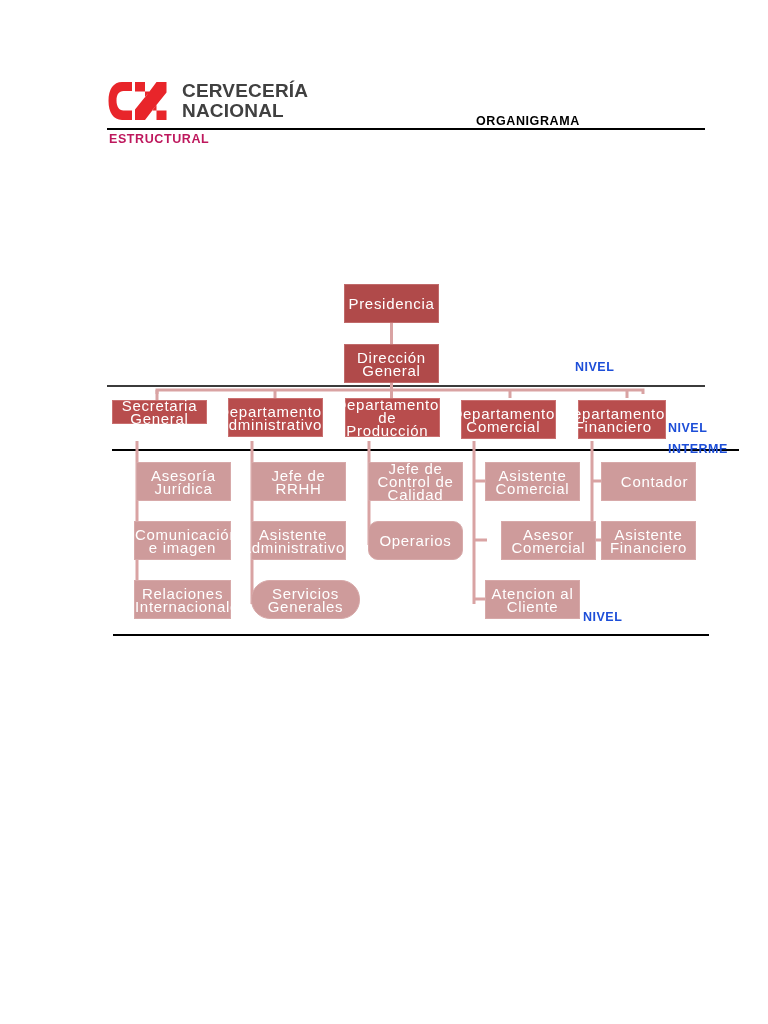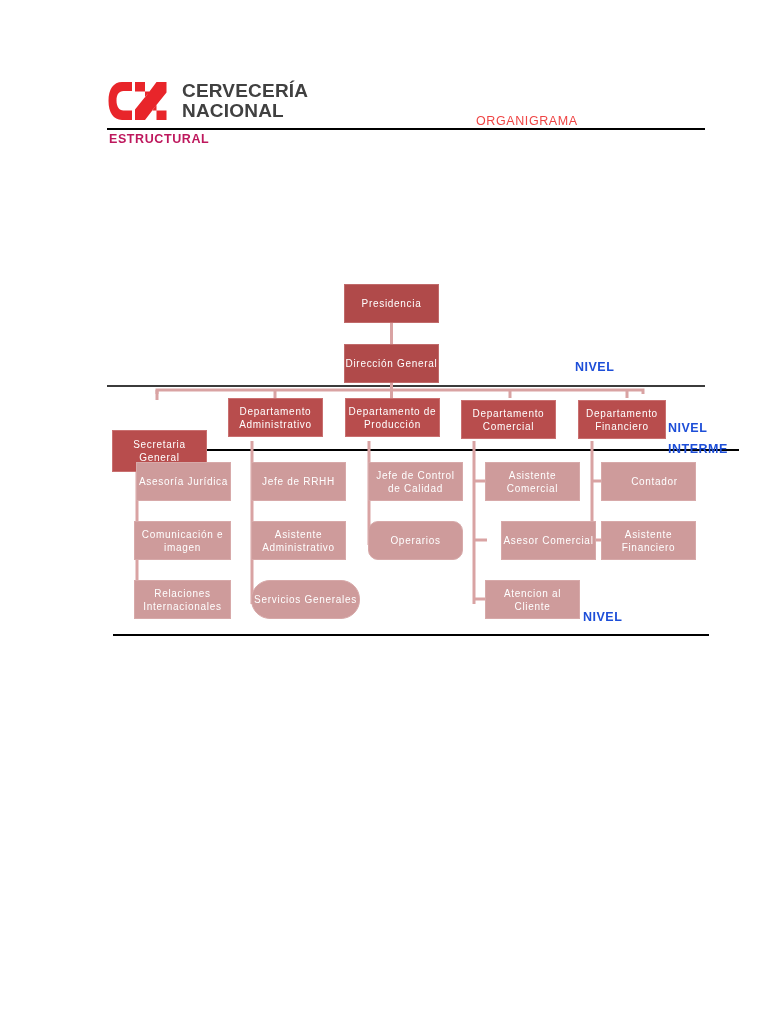--- a/index.html
+++ b/index.html
@@ -28,22 +28,22 @@
     font-weight: bold;
     font-size: 19px;
     line-height: 20px;
     letter-spacing: 0.2px;
     color: #404040;
     white-space: pre;
   }
 
   #title-organigrama {
     position: absolute; left: 476px; top: 114px;
-    font-size: 12.5px; font-weight: normal; letter-spacing: 0.6px;
-    color: #ef4444; white-space: nowrap;
+    font-size: 12.5px; font-weight: bold; letter-spacing: 0.6px;
+    color: #000000; white-space: nowrap;
   }
   #title-estructural {
     position: absolute; left: 109px; top: 132px;
     font-size: 12.5px; font-weight: bold; letter-spacing: 0.6px;
     color: #be185d; white-space: nowrap;
   }
 
   .rule-black { position: absolute; background: #000000; }
   #rule-header { left: 107px; top: 128px; width: 598px; height: 2px; }
   #rule-mid    { left: 107px; top: 385px; width: 598px; height: 2px; background:#3b3b3b; }
@@ -63,27 +63,27 @@
   
   #chart { position: absolute; left: 0; top: 0; width: 768px; height: 1024px; }
 
   #connectors { position: absolute; left: 0; top: 0; width: 768px; height: 1024px; }
 
   .node {
     position: absolute;
     box-sizing: border-box;
     display: flex;
     align-items: center;
-    justify-content: flex-start;
+    justify-content: flex-end;
     text-align: center;
     color: #ffffff;
     font-family: "Liberation Sans", sans-serif;
     letter-spacing: 0.7px;
     line-height: 13px;
-    font-size: 10px;
+    font-size: 15px;
   }
   .node span { display: block; width: 100%; }
 
   .node.top   { background: #b04a4a; border: 1px solid #c06a6a; }
   .node.mid   { background: #b84d4d; border: 1px solid #c97070; }
   .node.leaf  { background: #ce9b9b; border: 1px solid #d7a9a9; }
 
   
   .node.clip { overflow: visible; }
   .node.clip > span { width: 104px; }
@@ -155,21 +155,21 @@
   </svg>
 
   <div class="node top" style="left:344px; top:284px; width:95px; height:39px;">
     <span>Presidencia</span>
   </div>
 
   <div class="node top" style="left:344px; top:344px; width:95px; height:39px;">
     <span>Dirección General</span>
   </div>
 
-  <div class="node mid" style="left:112px; top:400px; width:95px; height:42px;margin-top:30px;">
+  <div class="node mid" style="left:112px; top:400px; width:95px; height:24px;">
     <span>Secretaria General</span>
   </div>
 
   <div class="node mid clip" style="left:228px; top:398px; width:95px; height:39px;">
     <span>Departamento Administrativo</span>
   </div>
 
   <div class="node mid clip" style="left:345px; top:398px; width:95px; height:39px;">
     <span>Departamento de Producción</span>
   </div>

